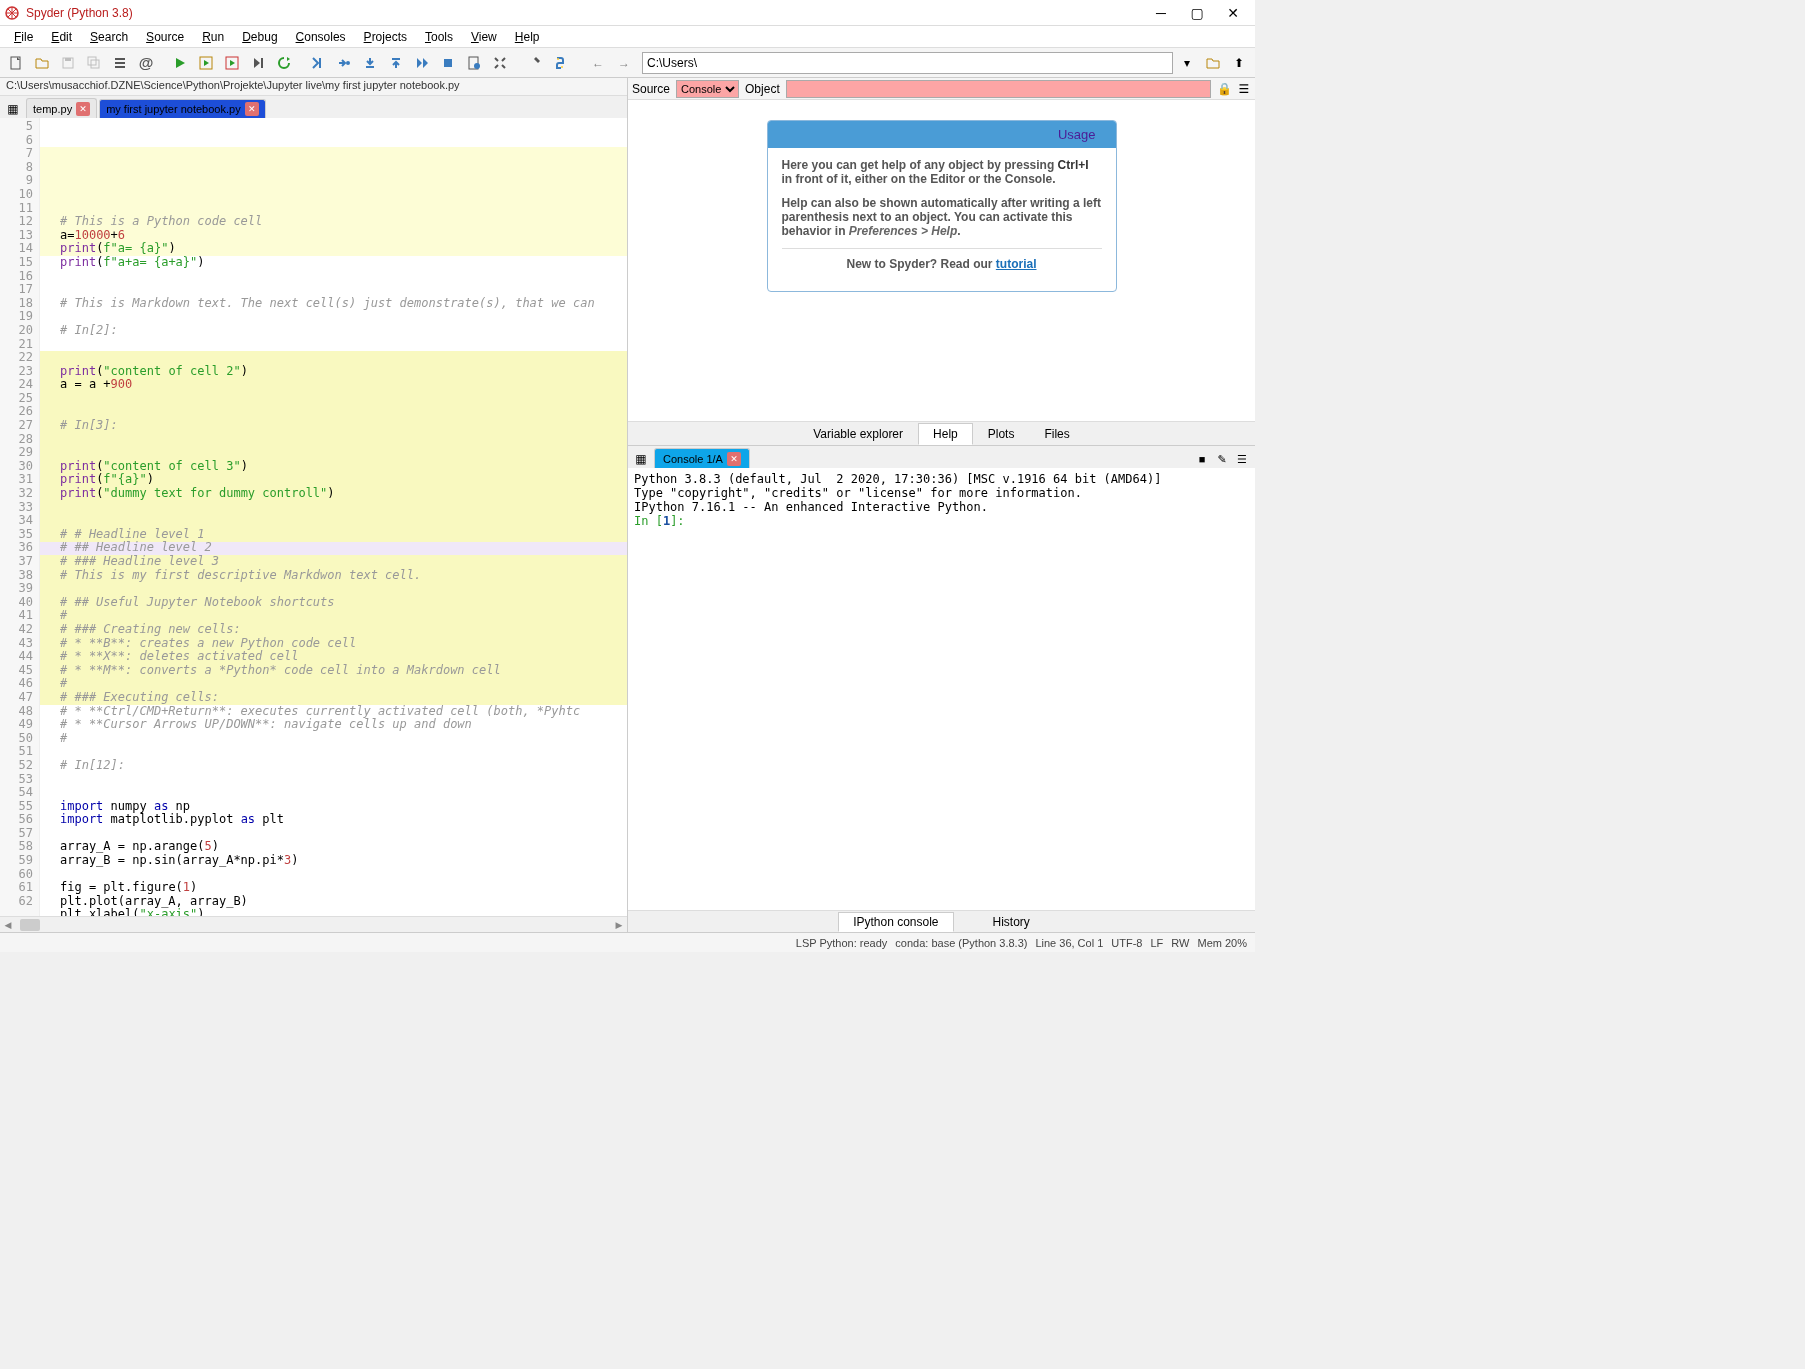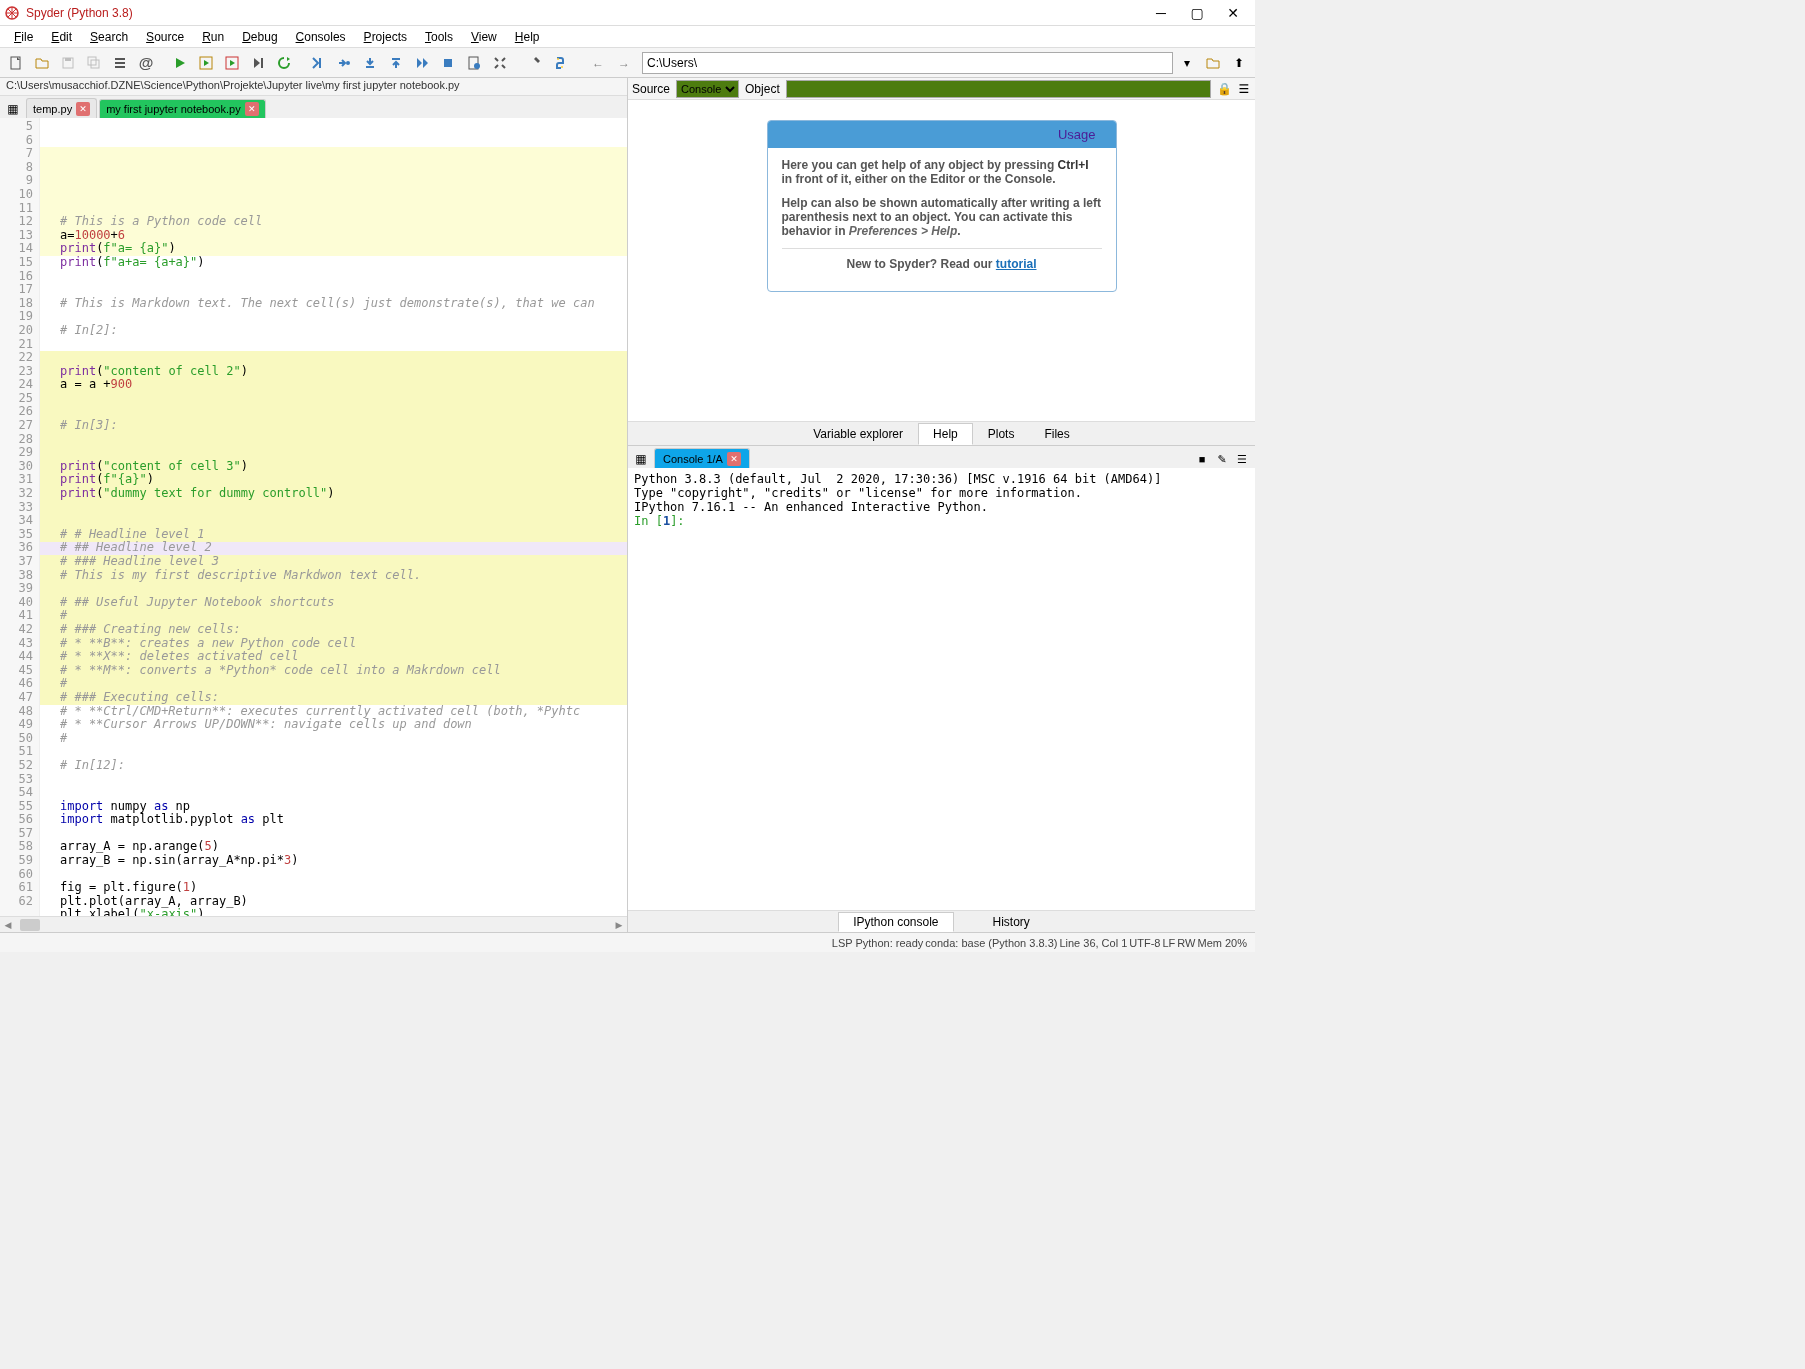--- a/index.html
+++ b/index.html
@@ -13,40 +13,40 @@
 .toolbar { height: 30px; background: #f5f5f5; display: flex; align-items: center; padding: 0 4px; gap: 2px; border-bottom: 1px solid #ccc; }
 .toolbar .tb-btn { width: 24px; height: 24px; display: flex; align-items: center; justify-content: center; cursor: pointer; border-radius: 2px; }
 .toolbar .tb-sep { width: 6px; }
 .toolbar .right-group { display: flex; align-items: center; gap: 2px; margin-left: 12px; }
 .toolbar .path-input { flex: 1; height: 22px; border: 1px solid #aaa; background: #fff; padding: 0 4px; font-size: 12px; margin-left: 4px; }
 .main-area { flex: 1; display: flex; overflow: hidden; }
 .left-pane { width: 628px; display: flex; flex-direction: column; border-right: 1px solid #ccc; background: #fff; }
 .breadcrumb { height: 18px; background: #f5f5f5; padding: 1px 6px; font-size: 11px; color: #333; border-bottom: 1px solid #ddd; }
 .editor-tabs { height: 22px; background: #f0f0f0; display: flex; align-items: flex-end; padding-left: 4px; gap: 0; }
 .editor-tab { height: 20px; padding: 2px 6px; background: #e8e8e8; border: 1px solid #ccc; border-bottom: none; display: flex; align-items: center; gap: 4px; font-size: 11px; cursor: pointer; border-radius: 3px 3px 0 0; margin-right: 2px; }
-.editor-tab.active { background: #22c55e; border-bottom: 1px solid #fff; position: relative; top: 1px; }
+.editor-tab.active { background: #1d4ed8; border-bottom: 1px solid #fff; position: relative; top: 1px; }
 .editor-tab .close-x { width: 14px; height: 14px; display: flex; align-items: center; justify-content: center; background: #e07070; color: #fff; border-radius: 2px; font-size: 9px; cursor: pointer; }
 .editor { flex: 1; display: flex; overflow: hidden; background: #fff; font-family: "Consolas", monospace; font-size: 12px; position: relative; }
 .gutter { width: 40px; background: #f7f7f7; color: #999; text-align: right; padding: 2px 6px 2px 2px; border-right: 1px solid #eee; line-height: 13.6px; }
 .gutter div { height: 13.6px; }
 .code { flex: 1; padding: 2px 20px; line-height: 13.6px; white-space: pre; overflow: hidden; position: relative; }
 .code div { height: 13.6px; }
 .cell-hl { position: absolute; left: 0; right: 0; background: #fdfdd6; z-index: 0; }
 .cell-hl.current { background: #f9f9c0; }
 .line-hl { position: absolute; left: 0; right: 0; height: 13.6px; background: #f0e8f8; z-index: 0; }
 .code-lines { position: relative; z-index: 1; }
 .c-comment { color: #999; font-style: italic; }
 .c-kw { color: #0000aa; }
 .c-str { color: #2a9d2a; }
 .c-num { color: #c04040; }
 .c-builtin { color: #7d2ea0; }
 .right-pane { flex: 1; display: flex; flex-direction: column; background: #fff; }
 .right-top { height: 368px; display: flex; flex-direction: column; border-bottom: 1px solid #ccc; }
 .source-bar { height: 22px; background: #f5f5f5; display: flex; align-items: center; padding: 0 4px; gap: 6px; border-bottom: 1px solid #ddd; font-size: 12px; }
-.source-bar select, .source-bar input { border: 1px solid #aaa; font-size: 11px; height: 18px; background: #4d7c0f; }
+.source-bar select, .source-bar input { border: 1px solid #aaa; font-size: 11px; height: 18px; background: #fca5a5; }
 .source-bar input { flex: 1; padding: 0 4px; }
 .help-content { flex: 1; display: flex; align-items: flex-start; justify-content: center; padding: 20px; overflow: auto; }
 .usage-card { width: 350px; border: 1px solid #8cb8dc; border-radius: 4px; overflow: hidden; }
 .usage-header { background: #4a9cd6; color: #4c1d95; padding: 6px 20px; font-size: 13px; text-align: right; }
 .usage-body { padding: 10px 14px; font-size: 12px; color: #555; }
 .usage-body p { margin-bottom: 10px; font-weight: bold; }
 .usage-body hr { border: none; border-top: 1px solid #ddd; margin: 8px 0; }
 .usage-body a { color: #1a6fb8; text-decoration: underline; }
 .usage-body strong { color: #333; }
 .usage-body em { font-style: italic; color: #666; }
@@ -58,21 +58,21 @@
 .console-tab { height: 20px; padding: 2px 8px; background: #0ea5e9; border: 1px solid #ccc; border-bottom: none; display: flex; align-items: center; gap: 4px; font-size: 11px; border-radius: 3px 3px 0 0; cursor: pointer; }
 .console-tab .close-x { width: 14px; height: 14px; display: flex; align-items: center; justify-content: center; background: #e07070; color: #fff; border-radius: 2px; font-size: 9px; }
 .console-tabs .console-actions { margin-left: auto; display: flex; gap: 2px; }
 .console-tabs .ca-btn { width: 18px; height: 18px; display: flex; align-items: center; justify-content: center; cursor: pointer; font-size: 11px; }
 .console-body { flex: 1; padding: 4px 6px; font-family: "Consolas", monospace; font-size: 12px; line-height: 14px; white-space: pre-wrap; background: #fff; overflow: auto; }
 .c-green { color: #2a9d2a; }
 .c-blue { color: #1a4fa0; font-weight: bold; }
 .bottom-tabs { height: 22px; background: #f0f0f0; display: flex; align-items: flex-end; justify-content: center; border-top: 1px solid #ddd; gap: 24px; }
 .bottom-tab { padding: 2px 14px; font-size: 12px; cursor: pointer; border: 1px solid transparent; }
 .bottom-tab.active { background: #fff; border: 1px solid #ccc; border-bottom-color: #fff; }
-.status-bar { height: 20px; background: #f5f5f5; border-top: 1px solid #ccc; display: flex; align-items: center; padding: 0 8px; font-size: 11px; color: #444; gap: 2px; }
+.status-bar { height: 20px; background: #f5f5f5; border-top: 1px solid #ccc; display: flex; align-items: center; padding: 0 8px; font-size: 11px; color: #444; gap: 8px; }
 .status-bar .spacer { flex: 1; }
 .hscroll { height: 16px; background: #f0f0f0; border-top: 1px solid #ddd; display:flex; align-items:center; }
 .hscroll-thumb { width:20px; height:12px; background:#ccc; margin-left:4px; border-radius:2px; }
 .hscroll-btn { width:16px; height:14px; display:flex; align-items:center; justify-content:center; color:#888; font-size:9px; }
 .app-spider svg { width: 16px; height: 16px; }
 </style>
 </head>
 <body>
 
 <div class="title-bar">

